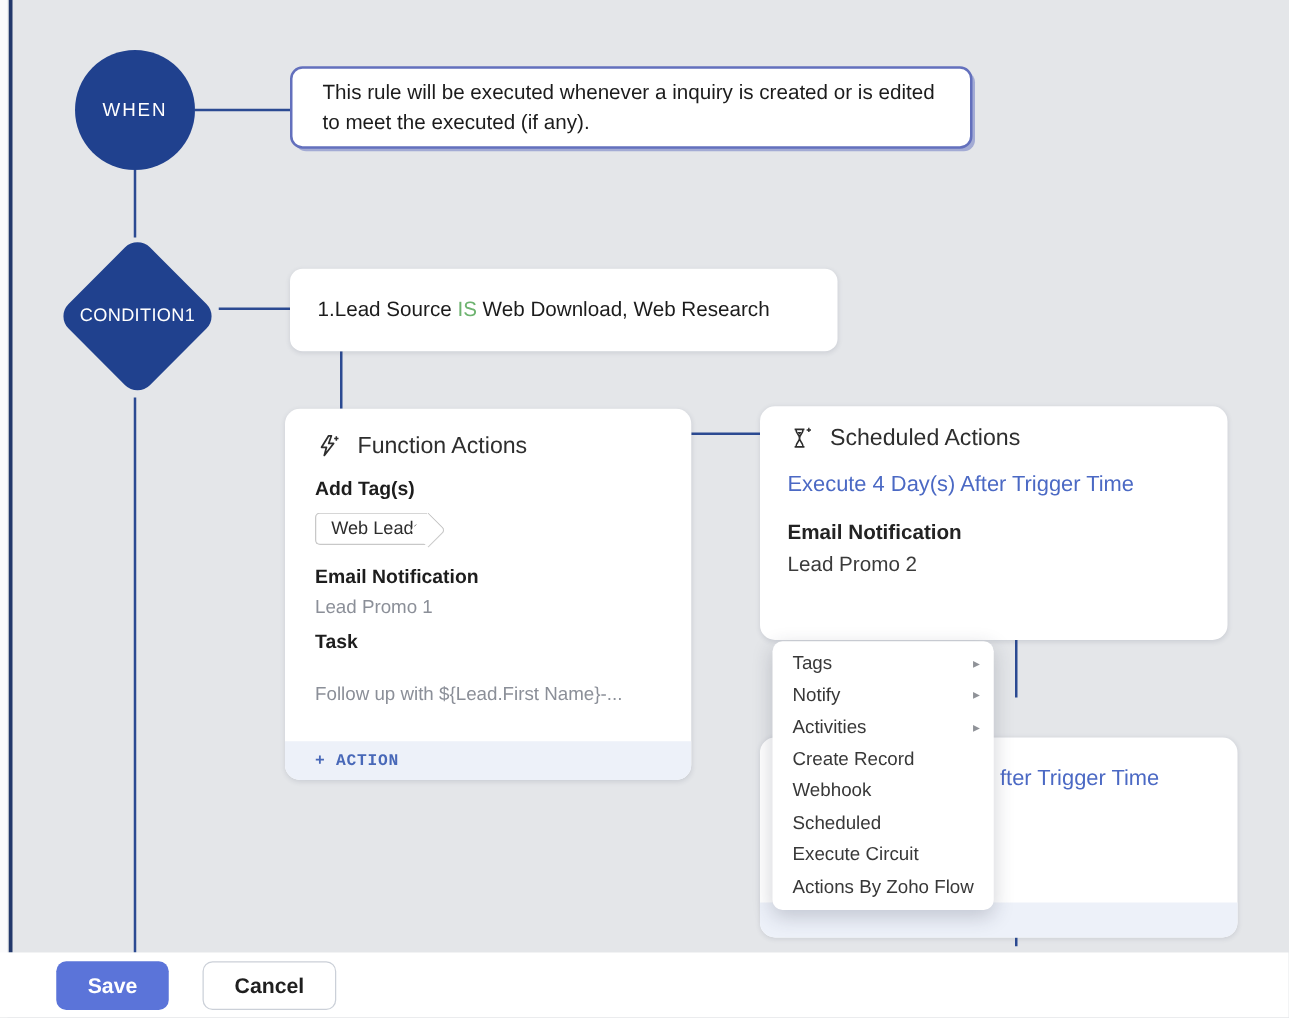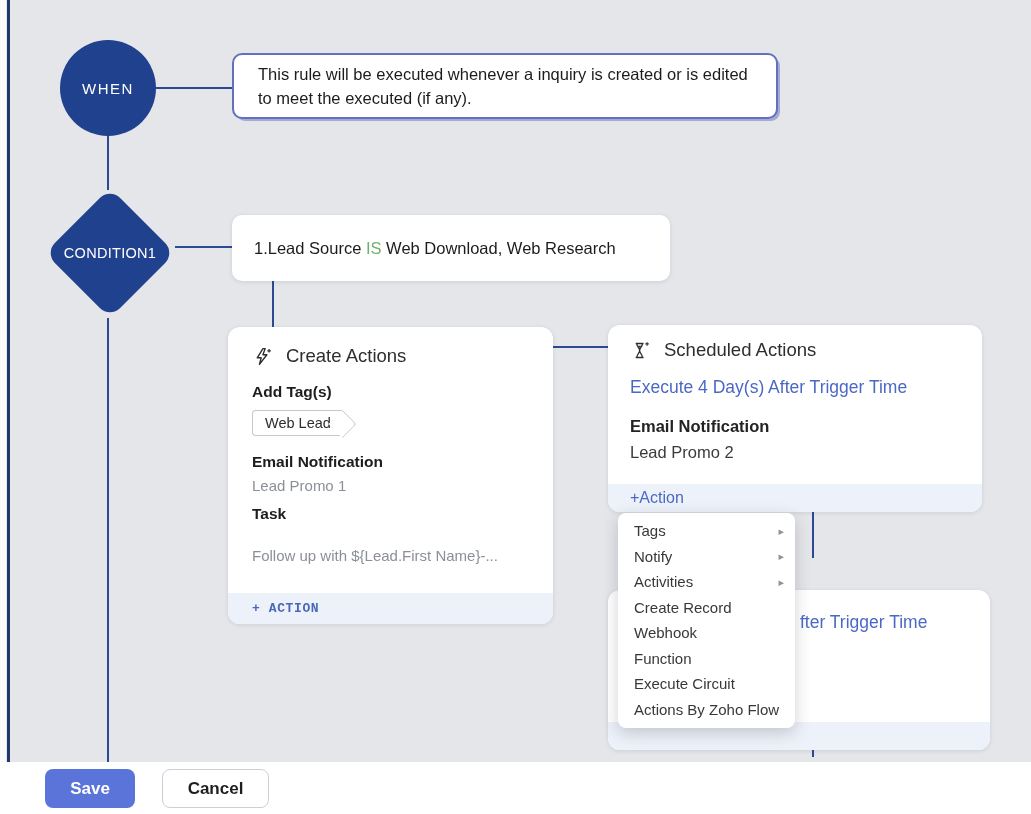--- a/index.html
+++ b/index.html
@@ -172,21 +172,21 @@
 <div class="abs condition-box">
   <div class="txt"><span>1.Lead Source </span><span class="op-green">IS</span><span> Web Download, Web Research</span></div>
 </div>
 
 <div class="abs card instant-card">
   <div class="card-header">
     <svg class="icon-20" viewBox="0 0 24 24" fill="none" stroke="#2e2e2e" stroke-width="1.6">
       <path d="M12.5 3 6 13.5h4.5L8.5 21 17 10h-4.5L15 3z" stroke-linejoin="round"></path>
       <path d="M19.5 3.5v4M17.5 5.5h4" stroke-width="1.4"></path>
     </svg>
-    <span>Create Actions</span>
+    <span>Function Actions</span>
   </div>
 
   <div class="bold-label" style="top:56px;">Add Tag(s)</div>
 
   <div class="tag-chip">
     <span class="tag-body">
         <span>Web Leads</span>
         <span class="tag-tip"></span>
       </span>
   </div>
@@ -218,40 +218,37 @@
       <path d="M19.5 2.5v4M17.5 4.5h4" stroke-width="1.3"></path>
     </svg>
     <span>Scheduled Actions</span>
   </div>
 
   <div class="blue-link" style="top:52px;">Execute 4 Day(s) After Trigger Time</div>
 
   <div class="bold-label" style="top:92px;">Email Notification</div>
   <div class="dark-value" style="top:118px;">Lead Promo 2</div>
 
-  <div class="card-footer">
-    <span>+Action</span>
-  </div>
 </div>
 
 <div class="abs action-menu">
   <div class="menu-item">
       <span>Tags</span>
       <span class="submenu-arrow">▸</span>
     </div>
   <div class="menu-item">
       <span>Notify</span>
       <span class="submenu-arrow">▸</span>
     </div>
   <div class="menu-item">
       <span>Activities</span>
       <span class="submenu-arrow">▸</span>
     </div>
   <div class="menu-item">Create Record</div>
   <div class="menu-item">Webhook</div>
-  <div class="menu-item">Function</div>
+  <div class="menu-item">Scheduled</div>
   <div class="menu-item">Execute Circuit</div>
   <div class="menu-item">Actions By Zoho Flow</div>
 </div>
 
 <div class="abs footer-bar"></div>
 <button class="abs save-btn">Save</button>
 <button class="abs cancel-btn">Cancel</button>
 
 </body></html>

